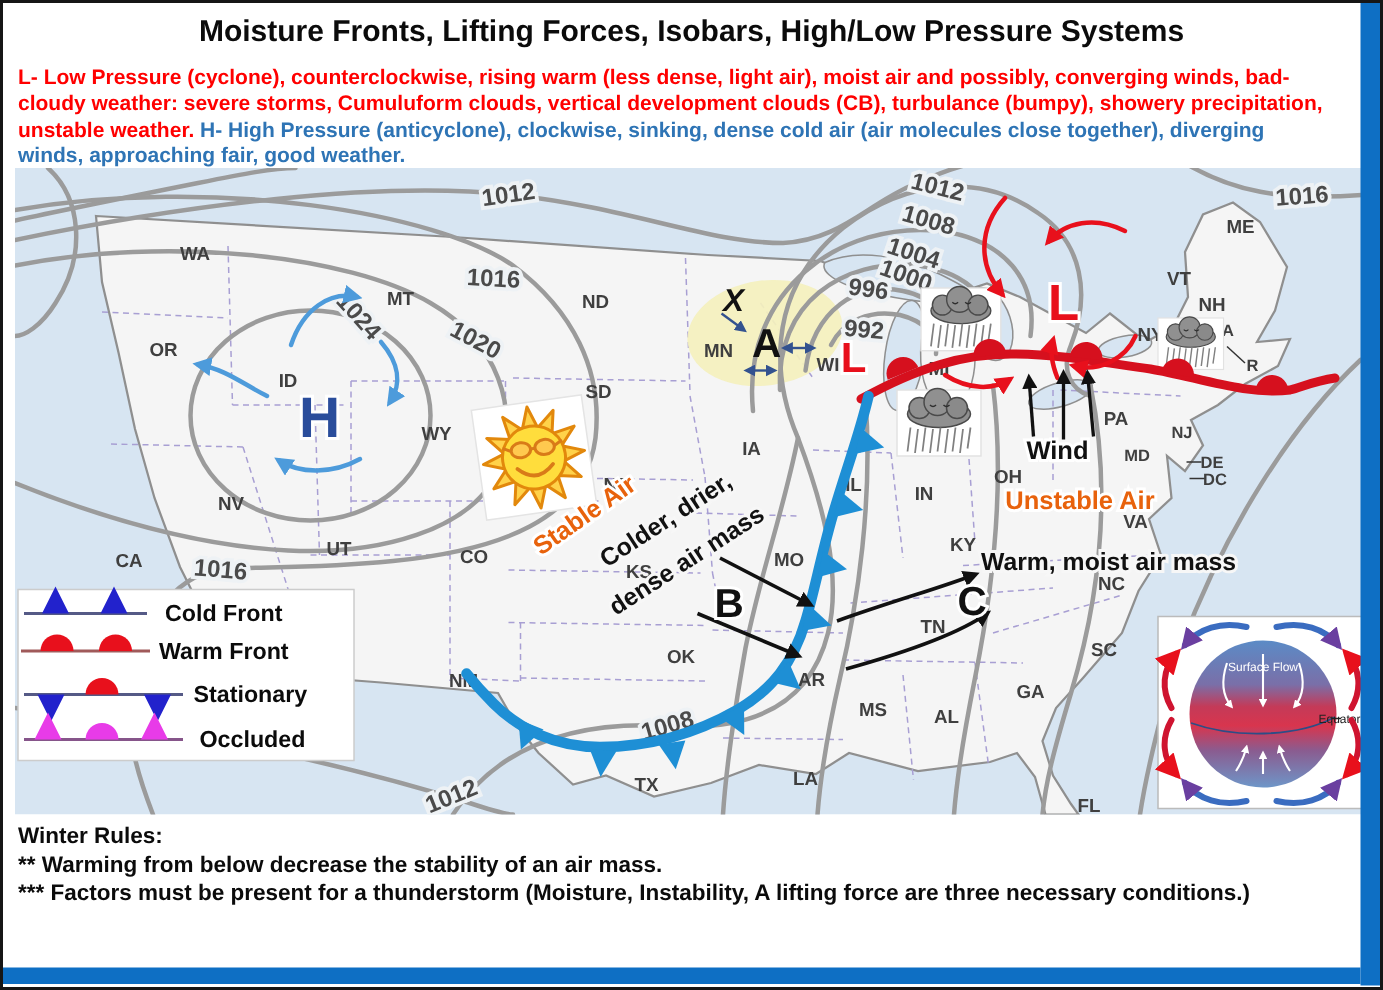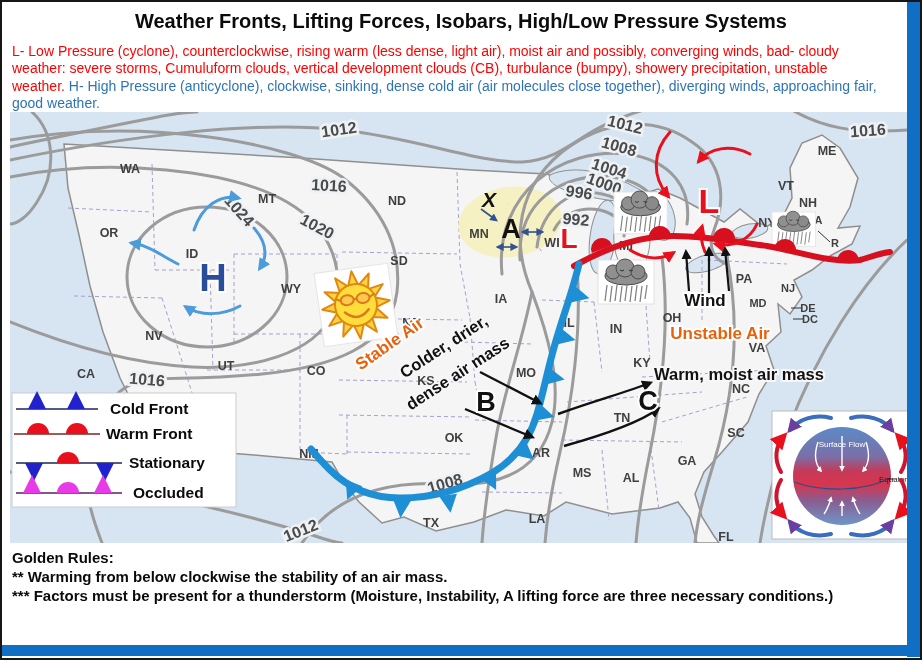--- a/index.html
+++ b/index.html
@@ -1,20 +1,20 @@
 <!DOCTYPE html>
 <html><head>
 <meta charset="utf-8">
 <style>
   html,body{margin:0;padding:0;background:#cfd8e0;}
   .page{position:relative;width:918px;height:656px;background:#ffffff;border:2px solid #161616;
         overflow:hidden;font-family:"Liberation Sans", sans-serif;}
   .title{position:absolute;top:8px;left:0;width:100%;text-align:center;
          font-size:20px;font-weight:700;color:#0b0b0b;}
-  .intro{position:absolute;top:41px;left:10px;width:870px;font-size:14px;font-weight:400;line-height:1.24;}
+  .intro{position:absolute;top:41px;left:10px;width:870px;font-size:14px;font-weight:700;line-height:1.24;}
   .intro .red{color:#ff0000;}
   .intro .blue{color:#2e74b5;}
   .rules{position:absolute;top:546px;left:10px;width:878px;font-size:15px;font-weight:700;
          color:#0b0b0b;line-height:1.27;}
   .rules p{margin:0;}
   .vbar{position:absolute;top:0;right:0;width:13px;height:655px;background:#0e6fc4;}
   .hbar{position:absolute;left:0;top:643px;width:905px;height:11px;background:#0e6fc4;}
   .mapsvg{position:absolute;left:8px;top:110px;width:898px;height:431px;}
   svg text{font-family:"Liberation Sans", sans-serif;}
   .st{font-size:12.5px;font-weight:600;fill:#3f3f3f;text-anchor:middle;}
@@ -24,21 +24,21 @@
   .big{paint-order:stroke;stroke:#ffffff;stroke-width:4px;}
   .lgd{font-size:15.5px;font-weight:700;fill:#0b0b0b;}
   .orange{fill:#e8620c;font-size:17px;font-weight:700;}
   .massTxt{font-size:16.5px;font-weight:700;fill:#111;paint-order:stroke;stroke:#f7f7f7;stroke-width:4px;}
 </style>
 </head>
 <body>
 
 <div class="page">
 
-  <div class="title">Weather Fronts, Lifting Forces, Isobars, High/Low Pressure Systems</div>
+  <div class="title">Moisture Fronts, Lifting Forces, Isobars, High/Low Pressure Systems</div>
 
   <div class="intro">
     <span class="red">L- Low Pressure (cyclone), counterclockwise, rising warm (less dense, light air), moist air and possibly, converging winds, bad- cloudy weather: severe storms,  Cumuluform clouds, vertical development clouds (CB), turbulance (bumpy), showery precipitation, unstable weather. </span><span class="blue">H- High Pressure (anticyclone), clockwise, sinking, dense cold air (air molecules close together), diverging winds, approaching fair, good weather.</span>
   </div>
 
   <svg class="mapsvg" viewBox="8 110 898 431">
     <defs>
       <marker id="mred" viewBox="0 0 10 10" refX="7" refY="5" markerWidth="4.2" markerHeight="4.2" orient="auto-start-reverse">
         <path d="M0,0 L10,5 L0,10 Z" fill="#e8101c"></path>
         </marker>
@@ -393,20 +393,20 @@
         <path d="M849,532 C866,536 881,531 890,520" stroke="#3a6cc0" marker-end="url(#mpurple)"></path>
         <path d="M779,470 C772,458 773,444 782,434" stroke="#cf1430" marker-end="url(#mred)"></path>
         <path d="M779,478 C772,490 773,504 782,514" stroke="#cf1430" marker-end="url(#mred)"></path>
         <path d="M899,470 C906,458 905,444 896,434" stroke="#cf1430" marker-end="url(#mred)"></path>
         <path d="M899,478 C906,490 905,504 896,514" stroke="#cf1430" marker-end="url(#mred)"></path>
       </g>
     </g>
   </svg>
 
   <div class="rules">
-    <p>Golden Rules:</p>
-    <p>** Warming from below clockwise the stability of an air mass.</p>
+    <p>Winter Rules:</p>
+    <p>** Warming from below decrease the stability of an air mass.</p>
     <p>*** Factors must be present for a thunderstorm (Moisture, Instability, A lifting force are three necessary conditions.)</p>
   </div>
 
   <div class="hbar"></div>
   <div class="vbar"></div>
 </div>
 
 </body></html>

